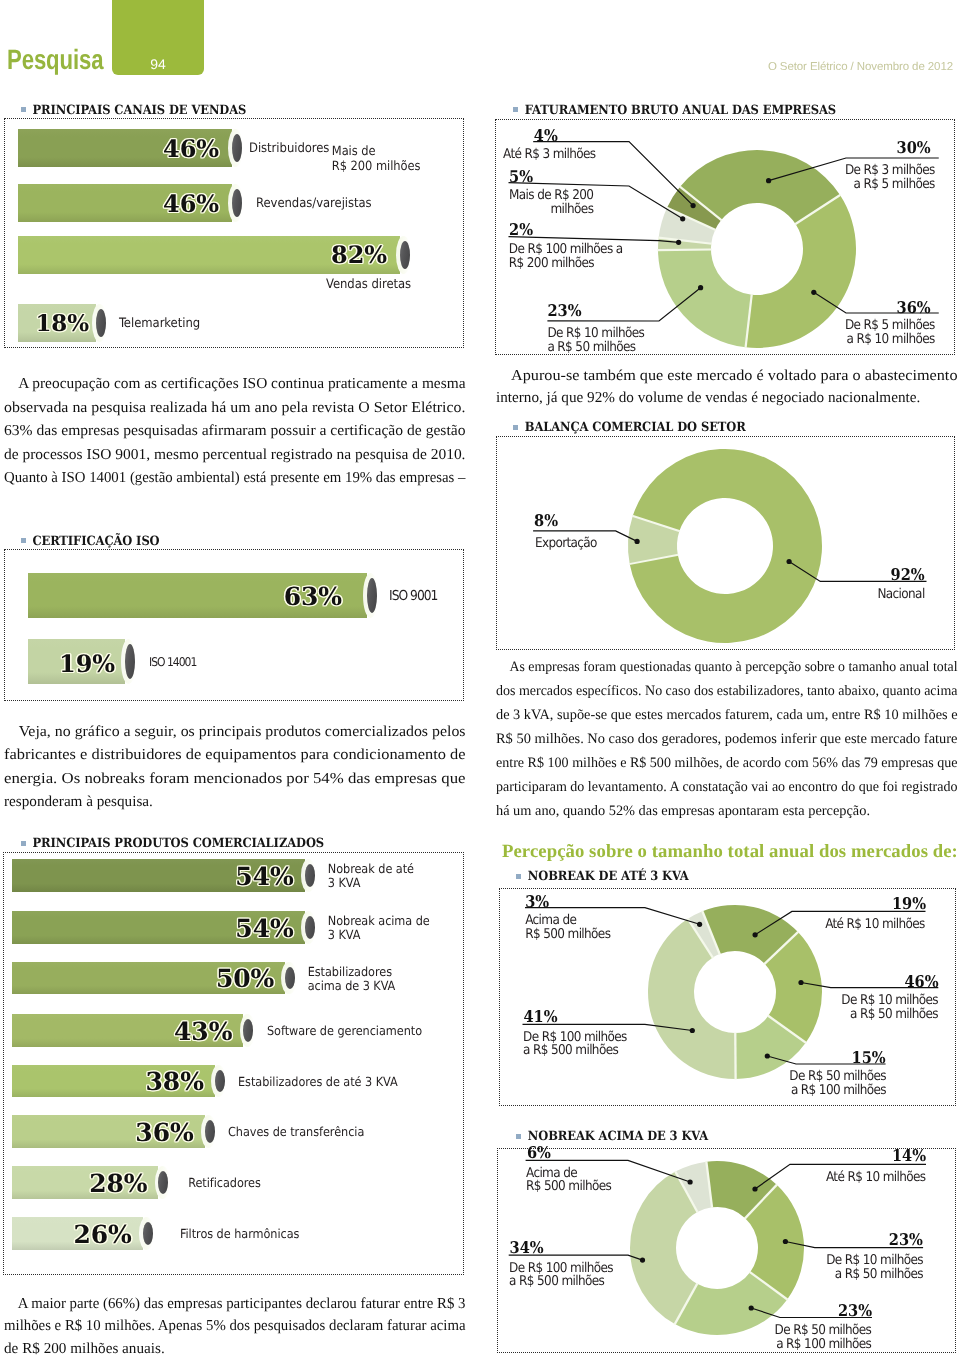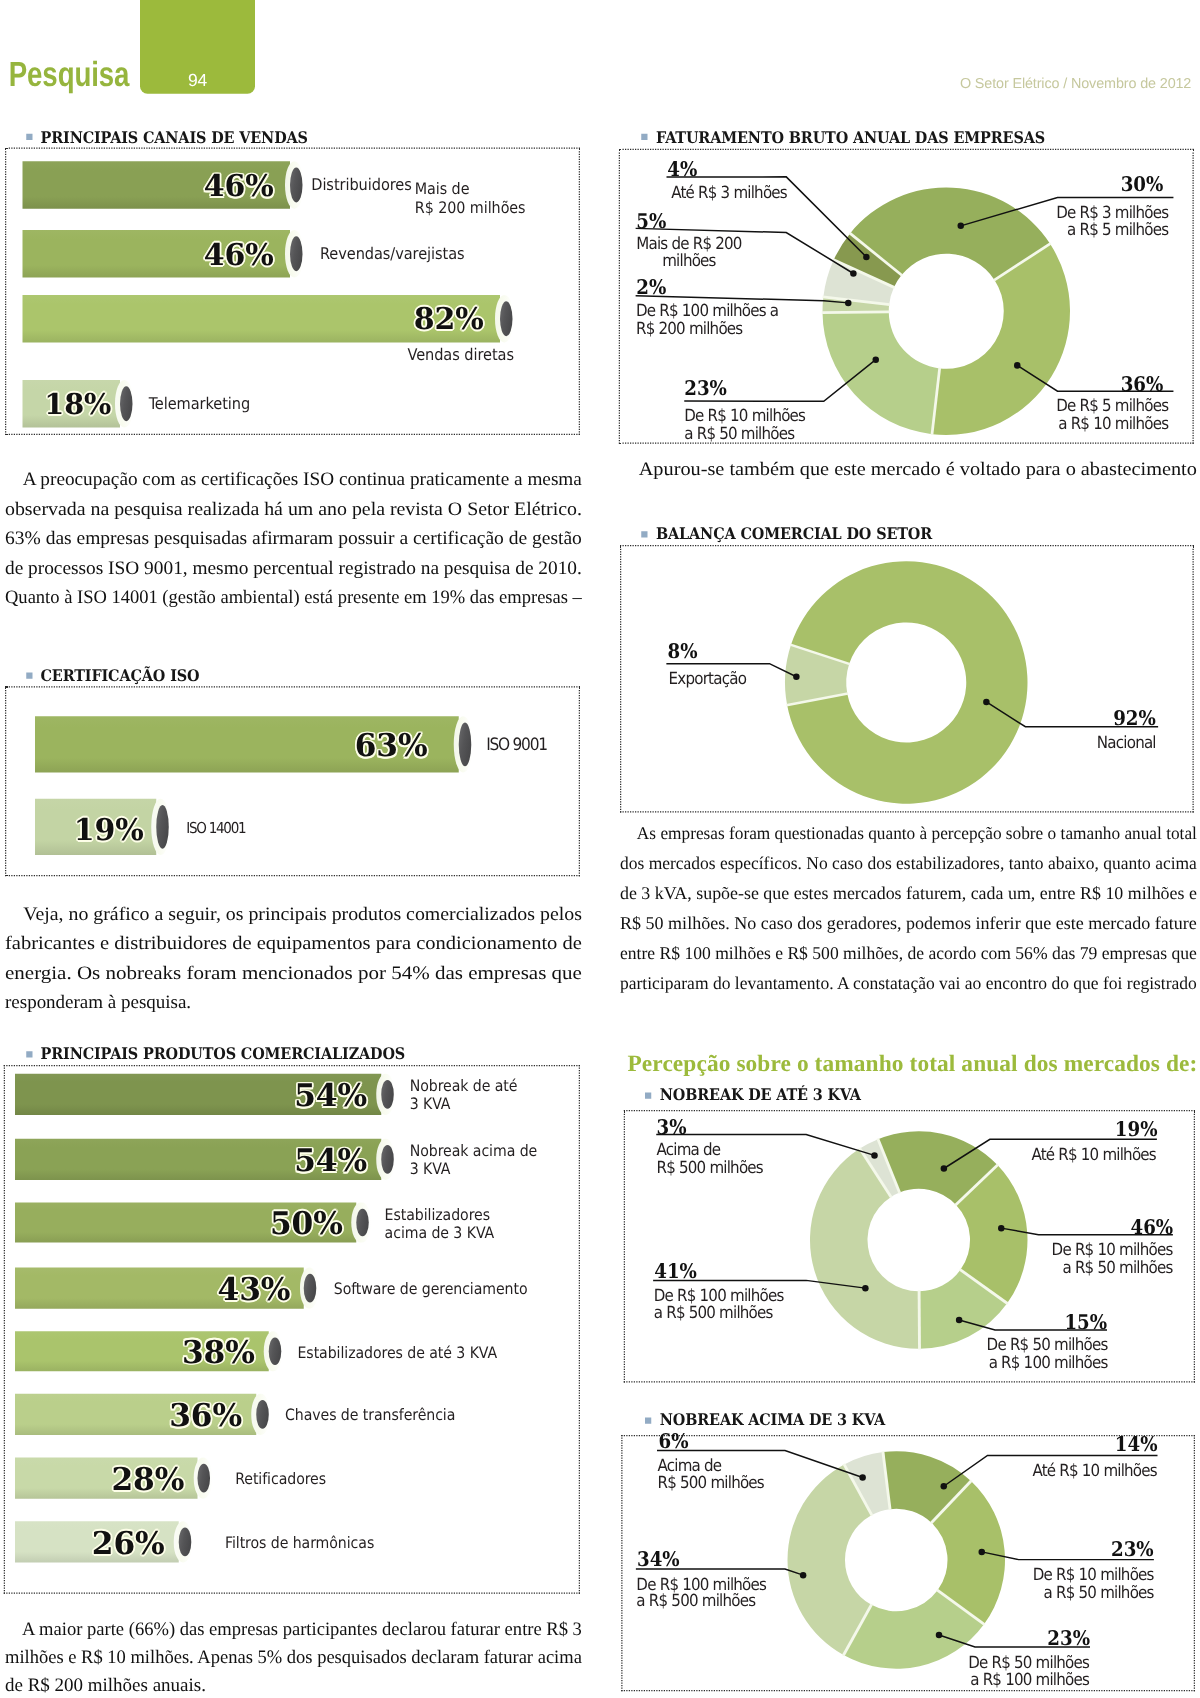--- a/index.html
+++ b/index.html
@@ -181,28 +181,30 @@
     <div class="tline" style="transform: scaleX(1.10605);">energia. Os nobreaks foram mencionados por 54% das empresas que</div>
     <div class="tline last" style="">responderam à pesquisa.</div>
   </div>
 <div class="abs body-p" style="left:4px;top:1292.5px;width:461.5px;line-height:22.8px;font-size:15.2px">
     <div class="tline" style="padding-left: 14px; transform: scaleX(0.97695);">A maior parte (66%) das empresas participantes declarou faturar entre R$ 3</div>
     <div class="tline" style="transform: scaleX(0.9752);">milhões e R$ 10 milhões. Apenas 5% dos pesquisados declaram faturar acima</div>
     <div class="tline last" style="">de R$ 200 milhões anuais.</div>
   </div>
 <div class="abs body-p" style="left:496px;top:364.7px;width:461.5px;line-height:22.5px;font-size:15.2px">
     <div class="tline" style="padding-left: 14px; transform: scaleX(1.06848);">Apurou-se também que este mercado é voltado para o abastecimento</div>
+    <div class="tline last" style="">interno, já que 92% do volume de vendas é negociado nacionalmente.</div>
   </div>
 <div class="abs body-p" style="left:496px;top:654.5px;width:461.5px;line-height:24.0px;font-size:14.35px">
     <div class="tline" style="padding-left: 14px; transform: scaleX(0.96381);">As empresas foram questionadas quanto à percepção sobre o tamanho anual total</div>
     <div class="tline" style="transform: scaleX(0.97446);">dos mercados específicos. No caso dos estabilizadores, tanto abaixo, quanto acima</div>
     <div class="tline" style="transform: scaleX(0.99851);">de 3 kVA, supõe-se que estes mercados faturem, cada um, entre R$ 10 milhões e</div>
     <div class="tline" style="transform: scaleX(1.00572);">R$ 50 milhões. No caso dos geradores, podemos inferir que este mercado fature</div>
     <div class="tline" style="transform: scaleX(0.98012);">entre R$ 100 milhões e R$ 500 milhões, de acordo com 56% das 79 empresas que</div>
     <div class="tline" style="transform: scaleX(0.97695);">participaram do levantamento. A constatação vai ao encontro do que foi registrado</div>
+    <div class="tline last" style="">há um ano, quando 52% das empresas apontaram esta percepção.</div>
   </div>
 <div class="abs sec-bullet" style="left:513px;top:107.19999999999999px"></div>
 <div class="abs sec-title" style="left:524.8px;top:102.89999999999999px">FATURAMENTO BRUTO ANUAL DAS EMPRESAS</div>
 <div class="abs sec-box" style="left:495px;top:118.5px;width:460px;height:236.5px"></div>
 <svg class="abs" style="left:0;top:0;width:960px;height:1358px;pointer-events:none">
     <path d="M680.06,186.70 A99,99 0 0 1 840.03,195.08 L795.58,223.95 A46,46 0 0 0 721.25,220.05 Z" fill="#96af5c"></path>
     <path d="M840.03,195.08 A99,99 0 0 1 745.62,347.34 L751.71,294.70 A46,46 0 0 0 795.58,223.95 Z" fill="#a8c069"></path>
     <path d="M745.62,347.34 A99,99 0 0 1 658.01,250.04 L711.00,249.48 A46,46 0 0 0 751.71,294.70 Z" fill="#b6cf8b"></path>
     <path d="M658.01,250.04 A99,99 0 0 1 658.66,237.62 L711.30,243.71 A46,46 0 0 0 711.00,249.48 Z" fill="#c6d6a6"></path>
     <path d="M658.66,237.62 A99,99 0 0 1 666.99,207.79 L715.18,229.85 A46,46 0 0 0 711.30,243.71 Z" fill="#dde3d4"></path>
@@ -240,26 +242,26 @@
 <div class="abs pie-lab-txt" style="left:547.4px;top:327.1px;text-align:left">
     <div>De R$ 10 milhões</div>
     <div>a R$ 50 milhões</div>
   </div>
 <div class="abs pie-lab-pct" style="left:509px;top:220.1px;text-align:left">2%</div>
 <div class="abs pie-lab-txt" style="left:508.8px;top:242.9px;text-align:left">
     <div>De R$ 100 milhões a</div>
     <div>R$ 200 milhões</div>
   </div>
 <div class="abs pie-lab-pct" style="left:509px;top:167.2px;text-align:left">5%</div>
-<div class="abs pie-lab-txt" style="left:509px;top:189.0px;text-align:center">
+<div class="abs pie-lab-txt" style="left:509px;top:189.0px;text-align:right">
     <div>Mais de R$ 200</div>
     <div>milhões</div>
   </div>
 <div class="abs pie-lab-pct" style="left:533.8px;top:125.6px;text-align:left">4%</div>
-<div class="abs pie-lab-txt" style="left:537px;top:147.9px;text-align:center">
+<div class="abs pie-lab-txt" style="left:503px;top:147.9px;text-align:center">
     <div>Até R$ 3 milhões</div>
   </div>
 <div class="abs sec-bullet" style="left:513px;top:424.6px"></div>
 <div class="abs sec-title" style="left:524.8px;top:420.3px">BALANÇA COMERCIAL DO SETOR</div>
 <div class="abs sec-box" style="left:496px;top:436px;width:459px;height:214px"></div>
 <svg class="abs" style="left:0;top:0;width:960px;height:1358px;pointer-events:none">
     <path d="M632.80,515.86 A97,97 0 1 1 629.69,564.01 L677.83,554.91 A48,48 0 1 0 679.38,531.09 Z" fill="#a8c069"></path>
     <path d="M629.69,564.01 A97,97 0 0 1 632.80,515.86 L679.38,531.09 A48,48 0 0 0 677.83,554.91 Z" fill="#c6d6a6"></path>
     <line x1="679.95" y1="531.27" x2="632.23" y2="515.68" stroke="#f4f8ea" stroke-width="2.0"></line>
     <line x1="678.42" y1="554.80" x2="629.10" y2="564.12" stroke="#f4f8ea" stroke-width="2.0"></line>

